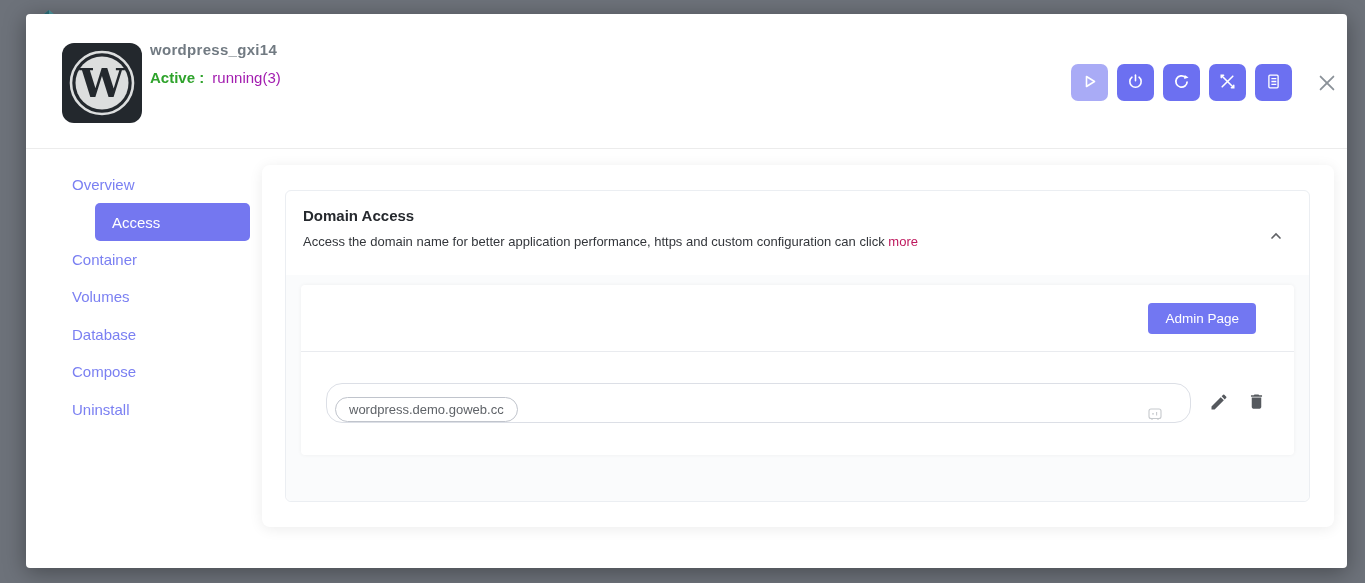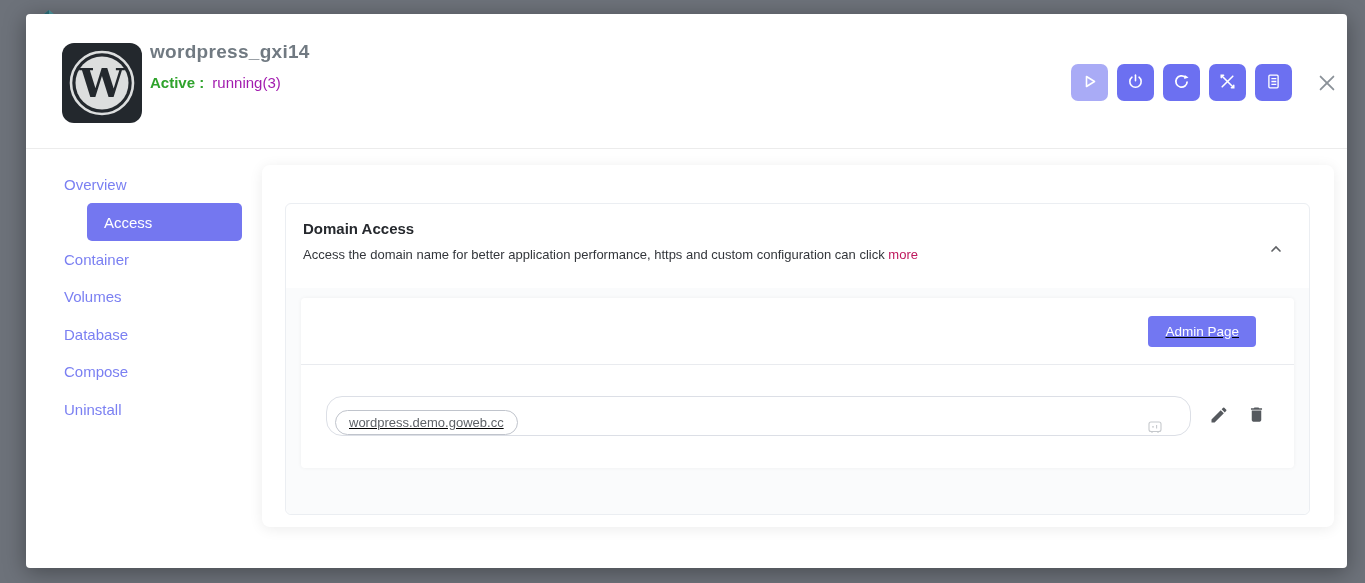--- a/index.html
+++ b/index.html
@@ -9,56 +9,56 @@
   .teal-peek { position:absolute; left:38px; top:5px; width:22px; height:9px; }
 
   .modal { position:absolute; left:26px; top:14px; width:1321px; height:554px;
            background:#ffffff; border-radius:4px; box-shadow:0 4px 22px rgba(0,0,0,.35); }
 
   
   .modal-header { position:relative; height:135px; border-bottom:1px solid #ececec; }
   .wp-tile { position:absolute; left:36px; top:29px; width:80px; height:80px;
              background:#23282d; border-radius:12px; display:flex; align-items:center; justify-content:center; }
   .title-block { position:absolute; left:124px; top:27px; }
-  .app-title { font-size:19px; font-weight:bold; color:#717a82; letter-spacing:.3px; }
+  .app-title { font-size:15px; font-weight:bold; color:#717a82; letter-spacing:.3px; }
   .status-line { margin-top:11px; font-size:15px; }
   .status-label { color:#2fa32c; font-weight:bold; }
   .status-value { color:#a21caf; margin-left:4px; }
 
   .header-actions { position:absolute; left:1045px; top:50px; display:flex; gap:9px; }
   .act-btn { width:37px; height:37px; border:none; border-radius:7px; background:#6c70f1;
              display:flex; align-items:center; justify-content:center; cursor:pointer; padding:0; }
   .act-btn.disabled { background:#a9abf6; }
   .close-btn { position:absolute; left:1289px; top:58px; width:24px; height:24px; border:none;
                background:transparent; cursor:pointer; display:flex; align-items:center; justify-content:center; padding:0; }
 
   
   .modal-body { position:relative; height:418px; }
 
-  .sidebar { position:absolute; left:21px; top:17px; width:195px; display:flex; flex-direction:column; }
+  .sidebar { position:absolute; left:29px; top:17px; width:195px; display:flex; flex-direction:column; }
   .side-item { height:37.4px; display:flex; align-items:center; padding-left:17px;
                font-size:15px; color:#7b80f2; border-radius:5px; cursor:pointer; }
   .side-item.active { background:#7477f0; color:#ffffff;margin-left:40px; }
 
   .main-panel { position:absolute; left:236px; top:16px; width:1072px; height:362px;
                 background:#ffffff; border-radius:8px; box-shadow:0 2px 14px rgba(0,0,0,.08); }
 
   .card { position:absolute; left:23px; top:25px; width:1025px; height:312px;
-          border:1px solid #ebeef2; border-radius:6px; background:#ffffff;margin-top:13px; }
+          border:1px solid #ebeef2; border-radius:6px; background:#ffffff; }
   .card-header { position:relative; height:84px; padding:16px 20px 0 17px; }
   .card-title { font-size:15px; font-weight:bold; color:#26292e; }
   .card-subtitle { margin-top:10px; font-size:13px; color:#33363b; }
   .more-link { color:#be185d; text-decoration:none; cursor:pointer; }
   .collapse-btn { position:absolute; right:21px; top:34px; width:24px; height:24px; border:none;
                   background:transparent; cursor:pointer; display:flex; align-items:center; justify-content:center; padding:0; }
 
   .card-body { position:absolute; left:0; right:0; top:84px; bottom:0; background:#fafbfc;
                border-radius:0 0 6px 6px; padding:10px 15px; }
   .inner-box { width:993px; height:170px; background:#ffffff; border-radius:4px;
-               box-shadow:0 0 4px rgba(0,0,0,.05);text-decoration:underline; }
+               box-shadow:0 0 4px rgba(0,0,0,.05); }
   .row-top { height:67px; display:flex; align-items:center; justify-content:flex-end;
              padding-right:38px; border-bottom:1px solid #e9ebef; }
   .admin-btn { background:#7277f2; color:#ffffff; border:none; border-radius:4px;
                font-size:13.5px; font-family:"Liberation Sans", sans-serif;
                padding:8px 17px; cursor:pointer; }
   .row-bottom { height:102px; display:flex; align-items:center; padding-left:25px; gap:18px; }
 
   .domain-input { width:865px; height:40px; border:1px solid #dcdfe6; border-radius:16px;
                   display:flex; align-items:flex-end; padding:0 27px 0 8px; background:#ffffff; cursor:text; }
   .domain-chip { border:1px solid #c0c4cc; border-radius:999px; padding:4px 13px;

